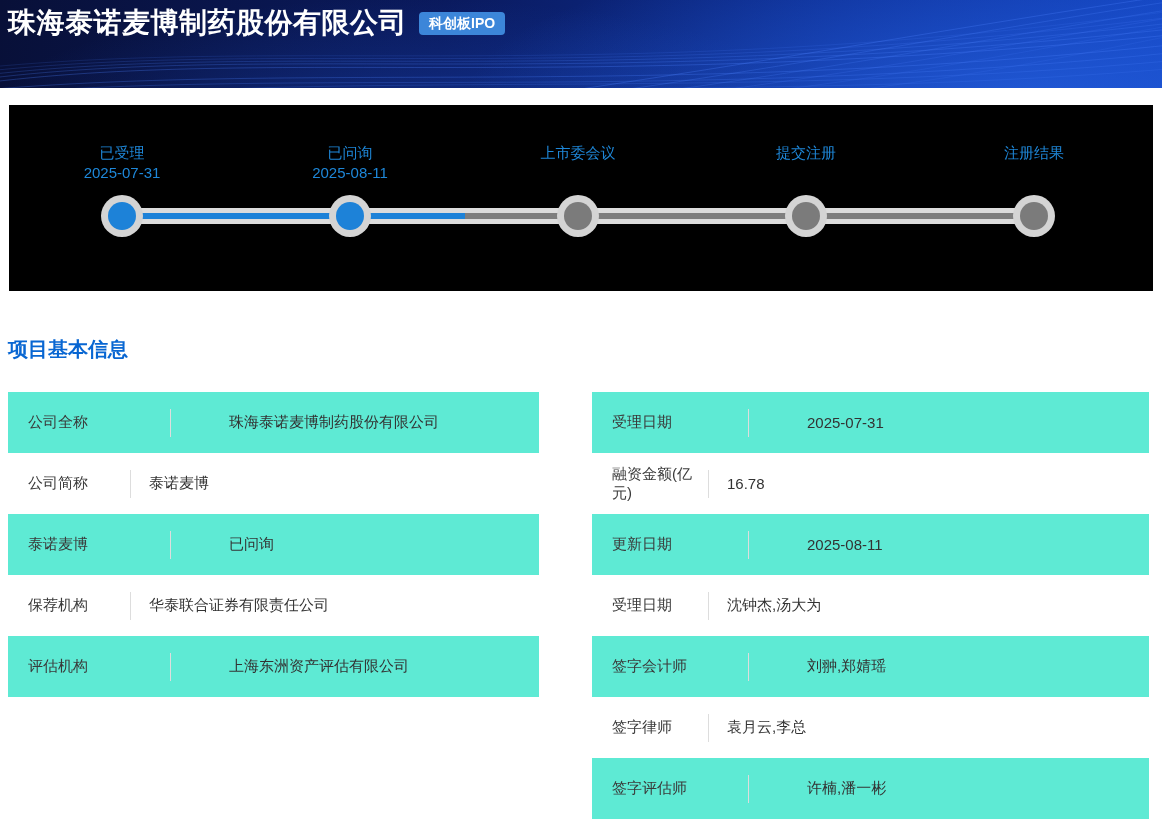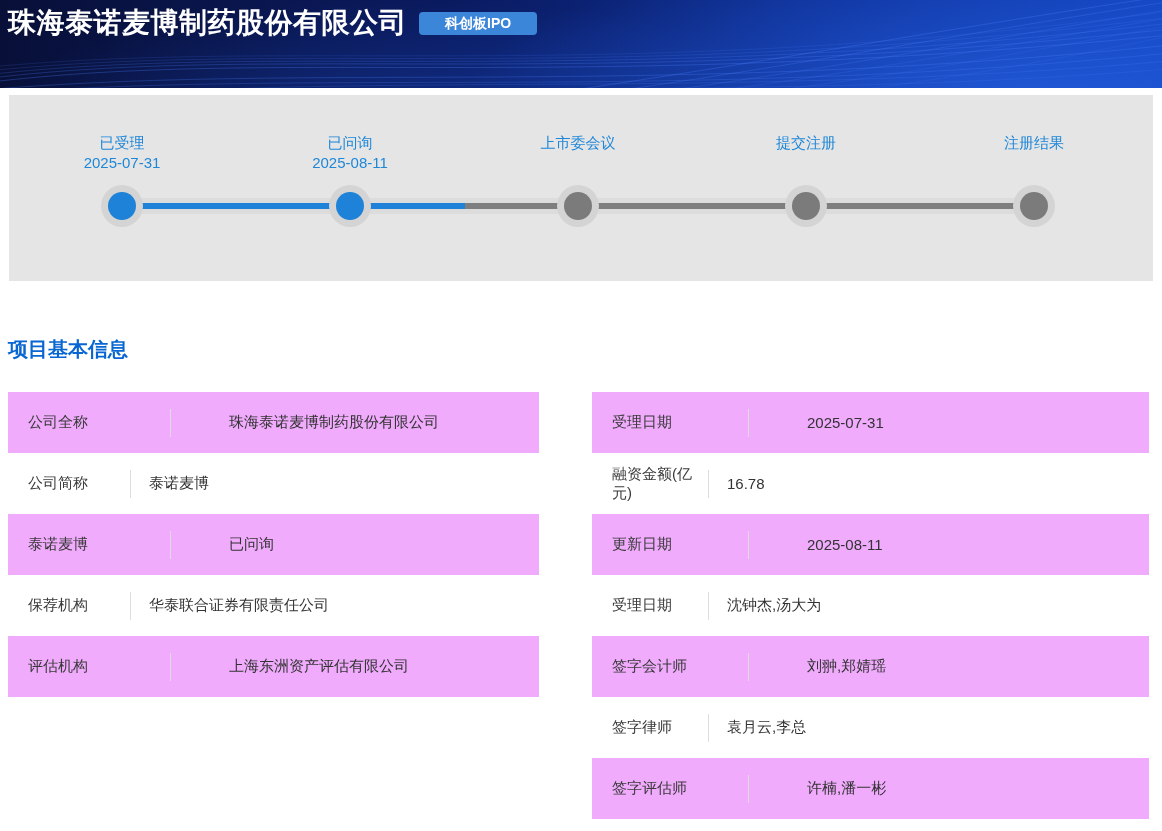--- a/index.html
+++ b/index.html
@@ -12,24 +12,24 @@
     background:
       radial-gradient(ellipse 900px 260px at 88% 115%, rgba(38,98,226,.75), rgba(38,98,226,0) 62%),
       radial-gradient(ellipse 700px 200px at 35% 135%, rgba(30,80,200,.35), rgba(30,80,200,0) 60%),
       linear-gradient(97deg,#081038 0%, #0a1a5e 38%, #0d2f97 72%, #1141bd 100%);
     overflow:hidden;
   }
   .header svg{ position:absolute; left:0; top:0; }
   .header-row{ position:relative; display:flex; align-items:center; padding:6px 0 0 8px; }
   .page-title{ color:#ffffff; font-size:28px; font-weight:700; line-height:34px; letter-spacing:.5px; }
   .badge{ margin-left:12px; background:#3c86d9; color:#ffffff; font-size:14px; font-weight:700;
-    line-height:20px; padding:1px 26px 2px; border-radius:4px; white-space:nowrap; }
+    line-height:20px; padding:1px 10px 2px; border-radius:4px; white-space:nowrap; }
 
   
-  .timeline-card{ position:absolute; left:9px; top:95px; width:1144px; height:186px; background:#e5e5e5; }
+  .timeline-card{ position:absolute; left:9px; top:105px; width:1144px; height:186px; background:#000000; }
   .stage{ position:absolute; top:38px; width:180px; transform:translateX(-50%); text-align:center; }
   .stage-name{ color:#1e87d8; font-size:15px; line-height:20px; }
   .stage-date{ color:#1e87d8; font-size:15px; line-height:20px; min-height:20px; }
   .track{ position:absolute; left:95px; top:103px; width:948px; height:16px; background:#dcdcdc; border-radius:8px; }
   .seg{ position:absolute; top:108px; height:6px; }
   .seg.active{ background:#1d82d8; left:113px; width:343px; z-index:2; }
   .seg.inactive{ background:#7e7e7e; left:456px; width:569px; z-index:1; }
   .dot-ring{ position:absolute; top:90px; width:42px; height:42px; border-radius:50%;
     background:#d4d4d4; transform:translateX(-50%); z-index:3;
     display:flex; align-items:center; justify-content:center; }
@@ -38,21 +38,21 @@
   .dot.pending{ background:#7b7b7b; }
 
   
   .section-title{ position:absolute; left:8px; top:336px; color:#0866d2; font-size:20px; font-weight:700; }
 
   
   .info-wrap{ position:absolute; left:8px; top:392px; width:1141px; display:flex; }
   .col-left{ width:531px; }
   .col-right{ width:557px; margin-left:53px; }
   .info-row{ height:61px; display:flex; align-items:center; background:#ffffff; }
-  .info-row.alt{ background:#f0abfc;gap:40px; }
+  .info-row.alt{ background:#5eead4;gap:40px; }
   .info-label{ width:102px; margin-left:20px; color:#3a3a3a; font-size:15px; flex:none; }
   .col-right .info-label{ width:96px; }
   .info-divider{ width:1px; height:28px; background:#dddddd; flex:none; }
   .info-value{ margin-left:18px; color:#333333; font-size:15px; white-space:nowrap; }
 </style>
 </head>
 <body>
 
 <div class="header">
   <svg width="1162" height="88" viewBox="0 0 1162 88">

